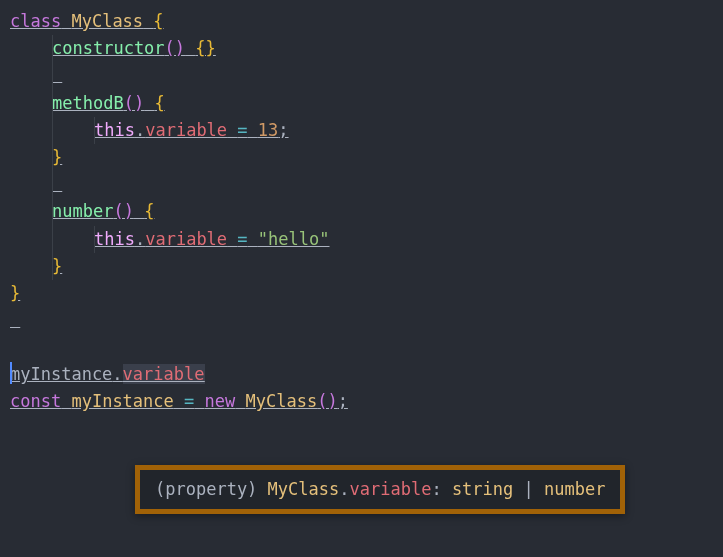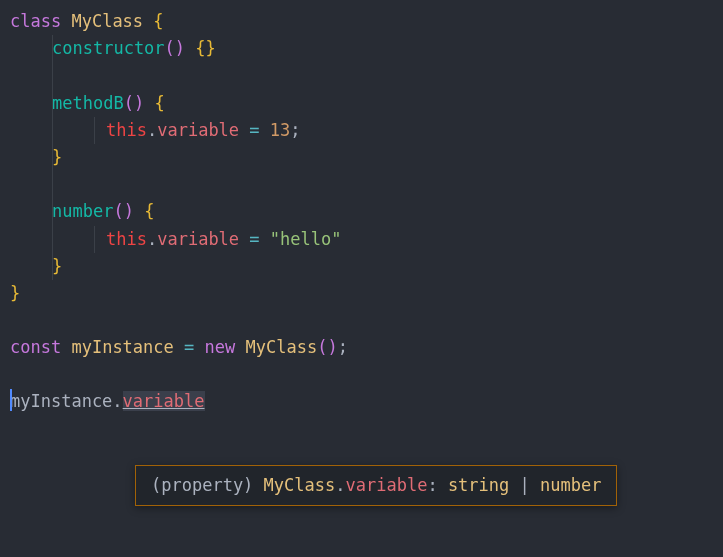--- a/index.html
+++ b/index.html
@@ -12,20 +12,21 @@
     width: 723px;
     height: 557px;
     overflow: hidden;
     padding: 8px 10px;
     position: relative;
   }
   .code-line {
     white-space: pre;
     position: relative;
     min-height: 27px;
+    text-decoration: underline;
   }
   .pad1 { padding-left: 42px; }
   .pad2 { padding-left: 84px; }
   .pad1::before,
   .pad2::before {
     content: "";
     position: absolute;
     top: 0;
     bottom: 0;
     border-left: 1px solid #3b4048;
@@ -35,38 +36,38 @@
     content: "";
     position: absolute;
     top: 0;
     bottom: 0;
     border-left: 1px solid #3b4048;
     left: 84px;
   }
 
   .kw   { color: #c678dd; }
   .cls  { color: #e5c07b; }
-  .fn   { color: #14b8a6; }
+  .fn   { color: #86efac; }
   .punc { color: #abb2bf; }
   .brace{ color: #e8ba36; }
   .paren{ color:#c678dd; }
-  .this { color: #ef4444; padding-left: 12px; }
+  .this { color: #f0abfc; }
   .prop { color: #e06c75; }
   .op   { color: #56b6c2; }
   .num  { color: #d19a66; }
   .str  { color: #98c379; }
   .plain{ color: #abb2bf; }
   .const-name { color:#e5c07b; }
 
   .hover-box {
     position: absolute;
     top: 465px;
     left: 135px;
     background: #21252b;
-    border: 1px solid #a16207;
+    border: 5px solid #a16207;
     padding: 6px 15px;
     white-space: pre;
     box-shadow: 0 2px 8px rgba(0,0,0,.4);
     z-index: 5;
   }
   .hover-box .lbl { color:#abb2bf; }
   .hover-box .hv-cls { color:#e5c07b; }
   .hover-box .hv-prop{ color:#e06c75; }
   .hover-box .hv-t  { color:#e5c07b; }
 
@@ -109,19 +110,19 @@
   <div class="code-line pad1"><span class="fn">number</span><span class="paren">()</span><span class="plain"> </span><span class="brace">{</span></div>
 
   <div class="code-line pad2"><span class="this">this</span><span class="punc">.</span><span class="prop">variable</span><span class="plain"> </span><span class="op">=</span><span class="plain"> </span><span class="str">"hello"</span></div>
 
   <div class="code-line pad1"><span class="brace">}</span></div>
 
   <div class="code-line"><span class="brace">}</span></div>
 
   <div class="code-line">&nbsp;</div>
 
+  <div class="code-line last-line"><span class="cursor"></span><span class="plain">myInstance</span><span class="punc">.</span><span class="prop hl-word">variable</span></div>
+
   <div class="code-line"><span class="kw">const</span><span class="plain"> </span><span class="const-name">myInstance</span><span class="plain"> </span><span class="op">=</span><span class="plain"> </span><span class="kw">new</span><span class="plain"> </span><span class="cls">MyClass</span><span class="paren">()</span><span class="punc">;</span></div>
-
-  <div class="code-line last-line"><span class="cursor"></span><span class="plain">myInstance</span><span class="punc">.</span><span class="prop hl-word">variable</span></div>
 
 </div>
 
 <div class="hover-box"><span class="lbl">(property) </span><span class="hv-cls">MyClass</span><span class="lbl">.</span><span class="hv-prop">variable</span><span class="lbl">: </span><span class="hv-t">string</span><span class="lbl"> | </span><span class="hv-t">number</span></div>
 
 </body></html>

